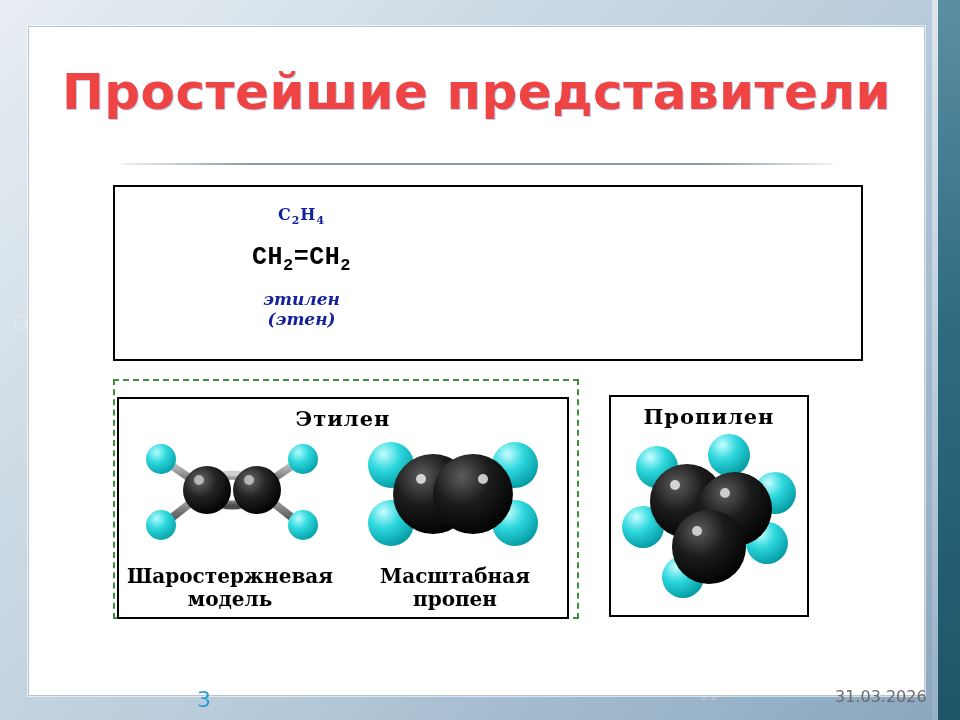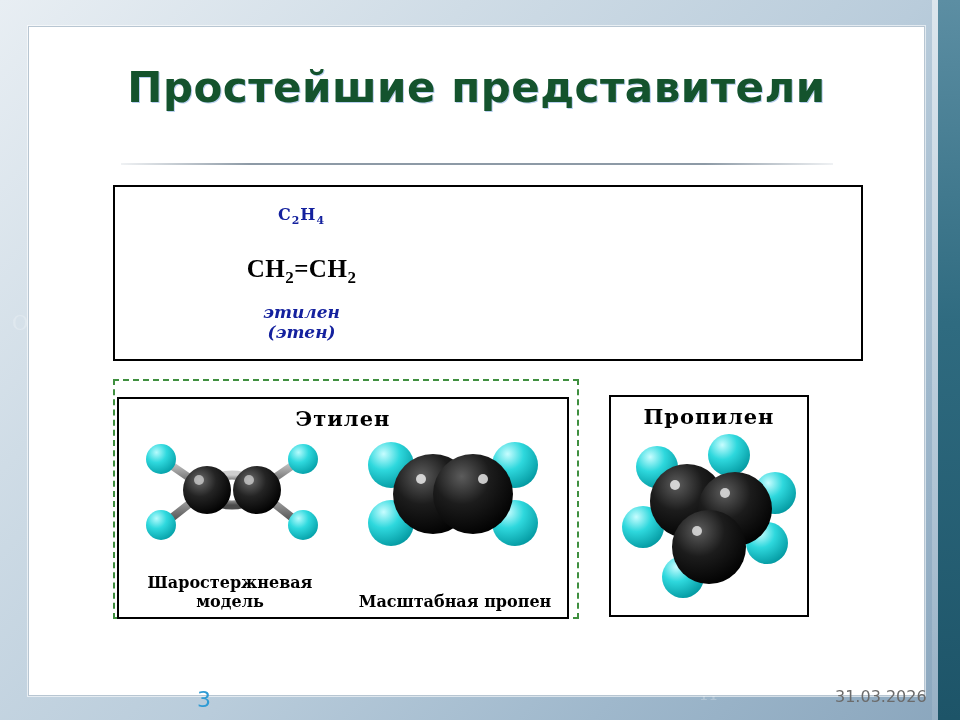--- a/index.html
+++ b/index.html
@@ -56,23 +56,23 @@
     border: 1px solid #b8c6d2;
     box-shadow: 0 0 0 1px rgba(255,255,255,0.6);
   }
 
   #title {
     position: absolute;
     left: 0;
     top: 36px;
     width: 895px;
     text-align: center;
-    font-size: 42px;
-    font-weight: bold;
-    color: #14532d;
+    font-size: 50px;
+    font-weight: bold;
+    color: #ef4444;
     text-shadow: 1px 1px 0 #b9cff0;
     letter-spacing: 0.5px;
     font-family: "DejaVu Sans", sans-serif;
   }
 
   #title-rule {
     position: absolute;
     left: 92px;
     top: 136px;
     width: 712px;
@@ -103,25 +103,25 @@
   .f-molecular {
     margin-top: 18px;
     font-size: 16px;
     font-weight: bold;
     color: #14219e;
     font-family: "DejaVu Serif", serif;
     letter-spacing: 1px;
   }
   .f-molecular sub { font-size: 0.68em; }
   .f-structural {
-    margin-top: 28px;
+    margin-top: 16px;
     font-size: 25px;
     font-weight: bold;
     color: #000;
-    font-family: Liberation Serif, serif;
+    font-family: Liberation Mono, monospace;
     letter-spacing: 0.5px;
   }
   .f-structural sub { font-size: 0.68em; }
   .f-name {
     margin-top: 14px;
     font-size: 17px;
     font-weight: bold;
     font-style: italic;
     color: #14219e;
     font-family: "DejaVu Serif", serif;
@@ -165,21 +165,21 @@
     font-weight: bold;
     font-family: "DejaVu Serif", serif;
     color: #000;
     margin-top: 7px;
     letter-spacing: 1px;
   }
   .model-caption {
     position: absolute;
     bottom: 6px;
     text-align: center;
-    font-size: 16px;
+    font-size: 20px;
     font-weight: bold;
     font-family: "DejaVu Serif", serif;
     color: #000;
     line-height: 1.15;
   }
   #caption-ball-stick { left: 4px; width: 214px; }
   #caption-space-fill { left: 224px; width: 224px; }
 
   .model-stage { position: absolute; }
   #stage-ball-stick { left: 8px; top: 36px; width: 210px; height: 118px; }

